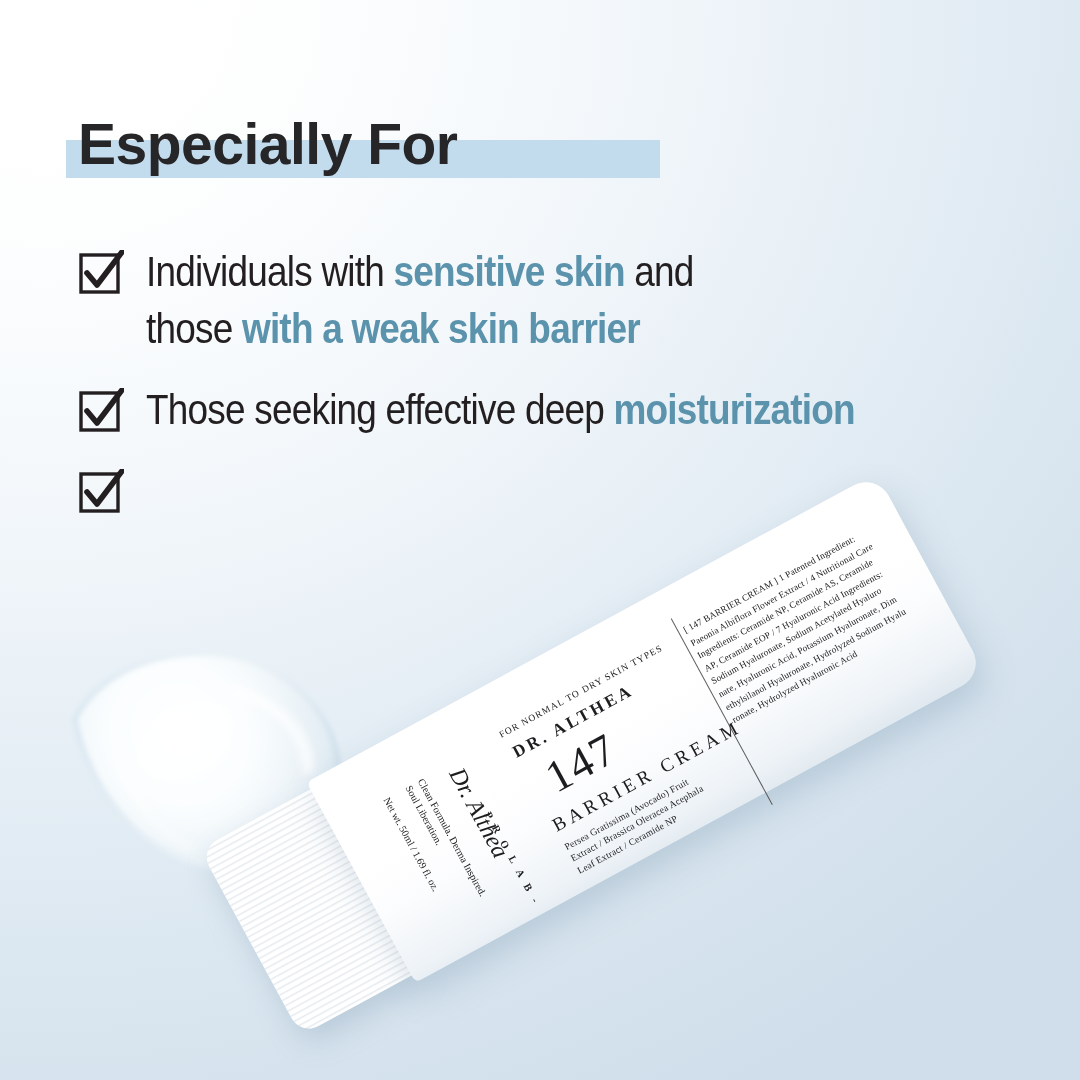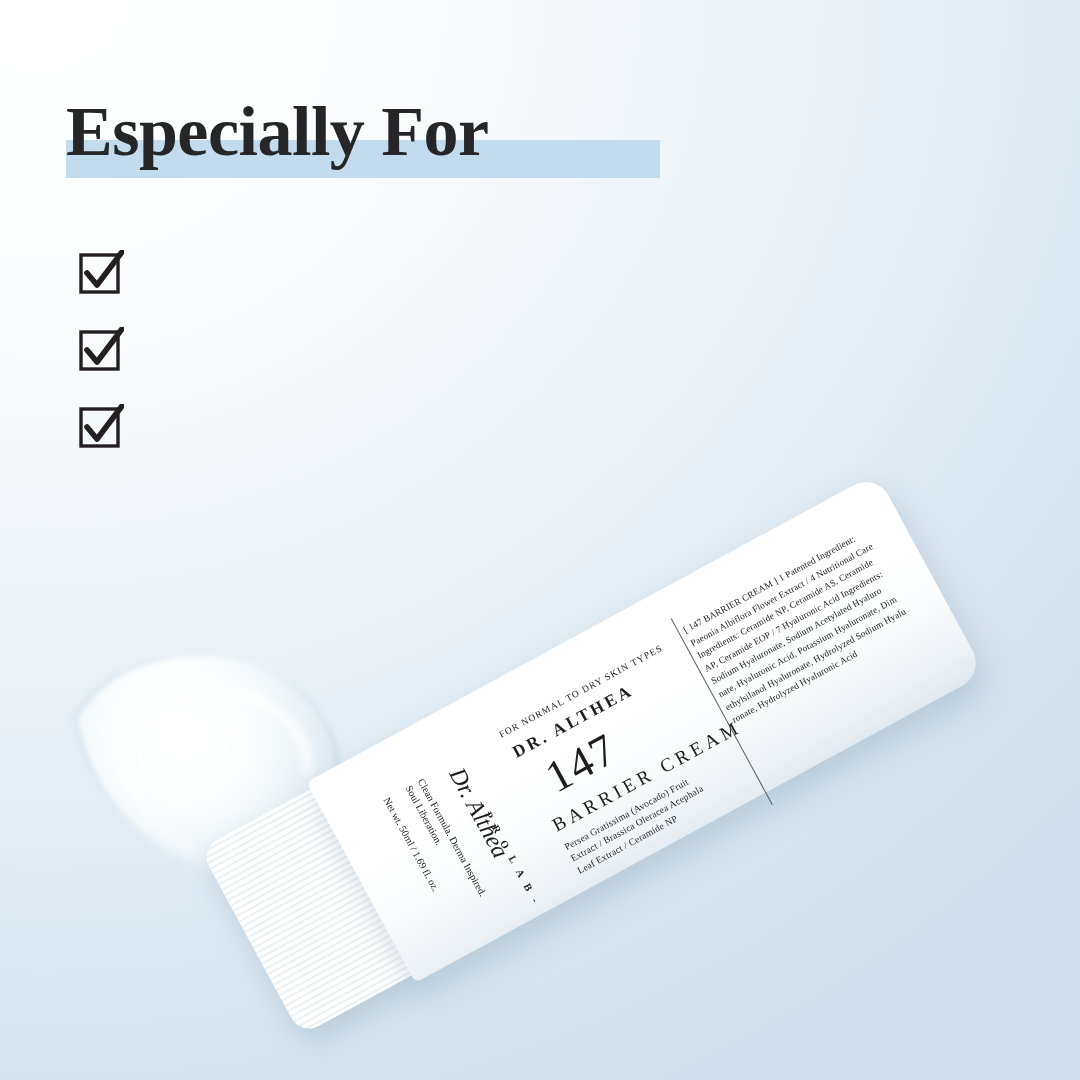--- a/index.html
+++ b/index.html
@@ -13,23 +13,23 @@
     background:
       radial-gradient(130% 115% at 4% 0%, #ffffff 0%, #fdfefe 18%, #f4f8fb 38%, #e8f0f6 58%, #dce8f1 76%, #cfdeea 100%);
   }
   
   #headline-wrap{position:absolute;left:66px;top:88px;}
   #title-highlight{
     position:absolute;left:0px;top:52px;width:594px;height:38px;
     background:#c3dced;
   }
   #page-title{
-    position:relative;margin:0;
-    font-family:Liberation Serif, serif;font-weight:bold;
-    font-size:70px;line-height:88px;letter-spacing:-0.5px;
+    position:relative;margin:12px;
+    font-family:Liberation Sans, sans-serif;font-weight:bold;
+    font-size:57px;line-height:88px;letter-spacing:-0.5px;
     color:#262628;white-space:nowrap;
   }
   
   #benefit-list{position:absolute;left:78px;top:243px;width:950px;}
   .benefit-row{display:flex;align-items:flex-start;margin-bottom:24px;}
   .check-icon{flex:0 0 auto;width:46px;height:46px;margin-top:7px;margin-right:22px;}
   .benefit-text{
     font-family:"Liberation Sans",sans-serif;
     font-size:42px;line-height:57px;color:#231f20;
     letter-spacing:-0.9px;
@@ -99,26 +99,33 @@
     <div id="title-highlight"></div>
     <h1 id="page-title">Especially For</h1>
   </div>
 
   <div id="benefit-list">
       <div class="benefit-row">
         <div class="check-icon"><svg viewBox="0 0 46 46" width="46" height="46">
   <rect x="3" y="5" width="37" height="37" fill="none" stroke="#231f20" stroke-width="3.4"></rect>
   <path d="M9 23 L19 35 L44 2" fill="none" stroke="#231f20" stroke-width="5.6" stroke-linecap="round" stroke-linejoin="round"></path>
 </svg></div>
+        <div>
+          <div class="benefit-text"><span>Individuals with </span><span class="hl">sensitive skin</span><span> and</span></div>
+          <div class="benefit-text"><span>those </span><span class="hl">with a weak skin barrier</span></div>
+        </div>
       </div>
       <div class="benefit-row">
         <div class="check-icon"><svg viewBox="0 0 46 46" width="46" height="46">
   <rect x="3" y="5" width="37" height="37" fill="none" stroke="#231f20" stroke-width="3.4"></rect>
   <path d="M9 23 L19 35 L44 2" fill="none" stroke="#231f20" stroke-width="5.6" stroke-linecap="round" stroke-linejoin="round"></path>
 </svg></div>
+        <div>
+          <div class="benefit-text"><span>Those seeking effective deep </span><span class="hl">moisturization</span></div>
+        </div>
       </div>
       <div class="benefit-row">
         <div class="check-icon"><svg viewBox="0 0 46 46" width="46" height="46">
   <rect x="3" y="5" width="37" height="37" fill="none" stroke="#231f20" stroke-width="3.4"></rect>
   <path d="M9 23 L19 35 L44 2" fill="none" stroke="#231f20" stroke-width="5.6" stroke-linecap="round" stroke-linejoin="round"></path>
 </svg></div>
       </div>
     </div>
 
   <div id="cream-swatch">

